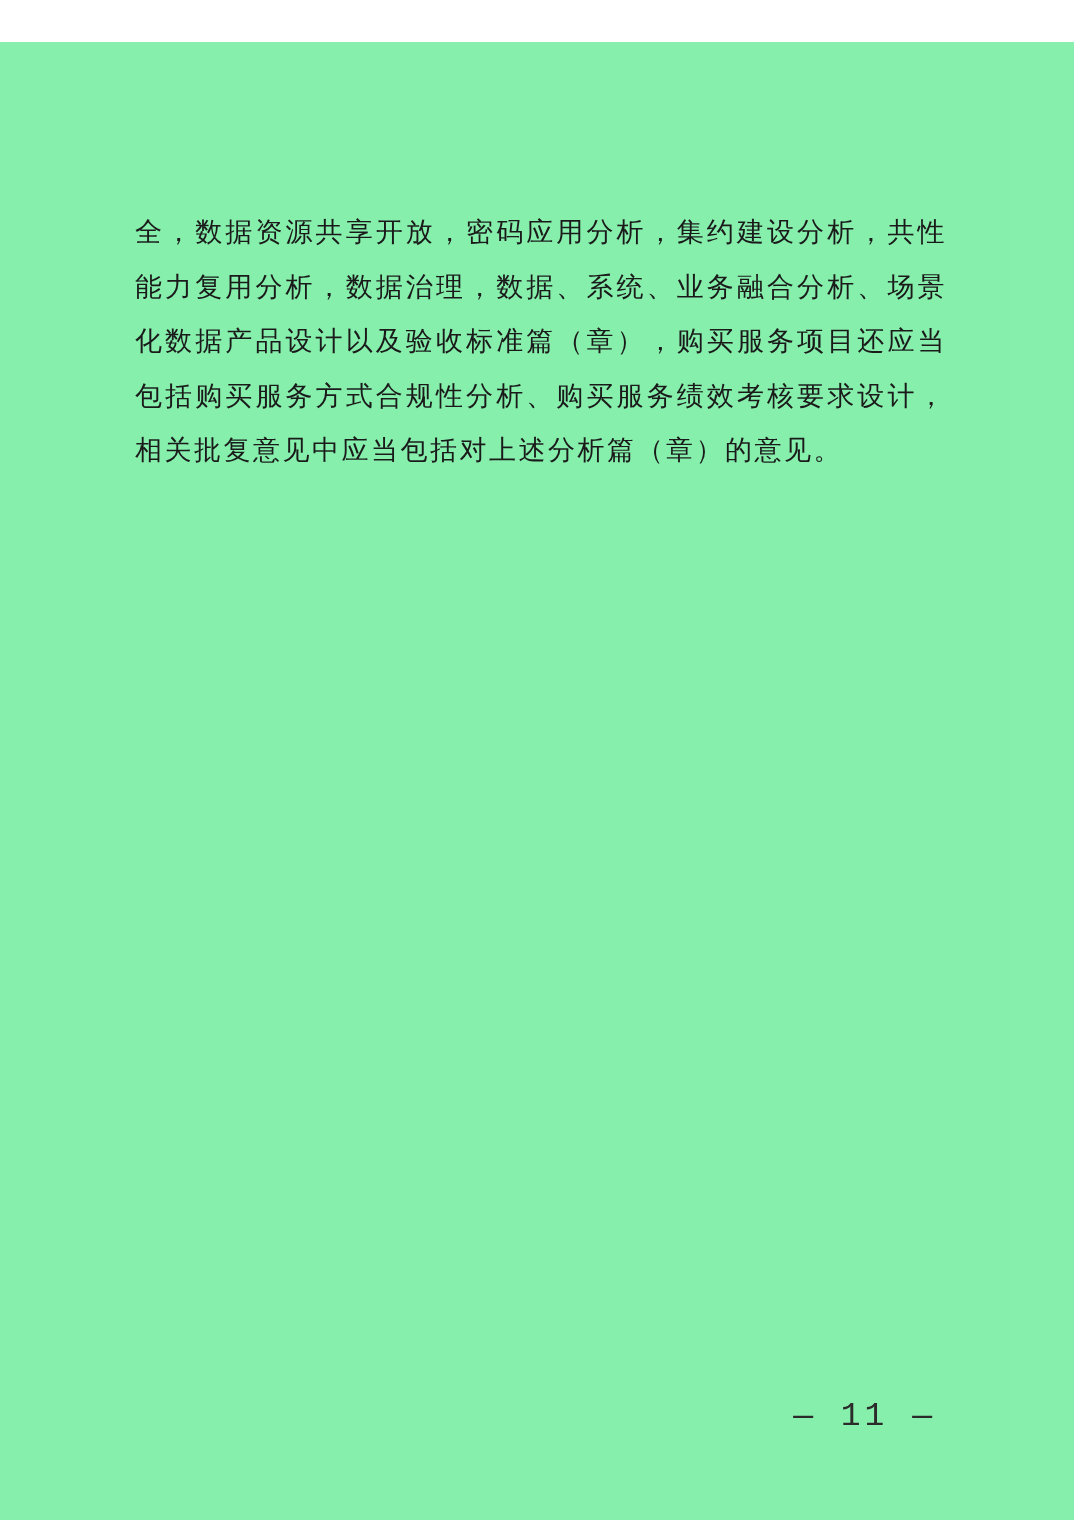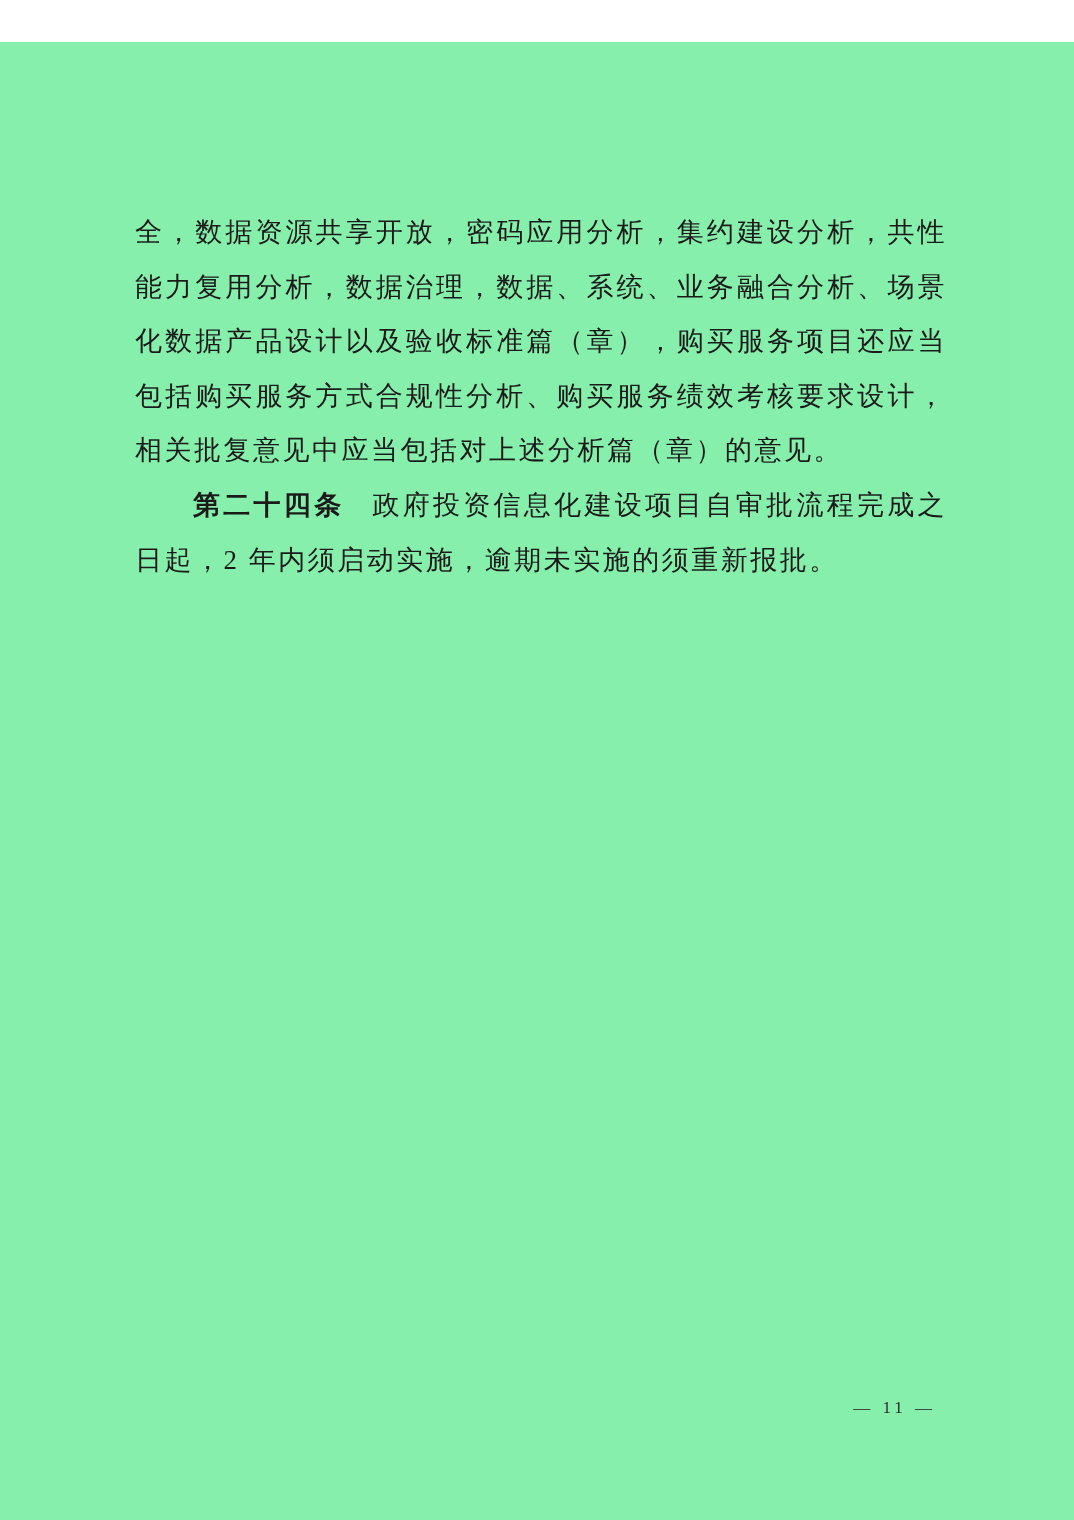--- a/index.html
+++ b/index.html
@@ -33,41 +33,38 @@
   .article-heading {
     font-weight: 700;
     font-family: "Liberation Sans", sans-serif;
     margin-right: 28px;
   }
   .article-heading:empty { display: none; margin-right: 0; }
   .page-number {
     position: absolute;
     top: 1356px;
     right: 138px;
-    font-size: 17px;
+    font-size: 33px;
     letter-spacing: 4px;
     color: #2b2b2b;
-    font-family: Liberation Serif, serif;
+    font-family: Liberation Mono, monospace;
     white-space: nowrap;
   }
 </style>
 </head>
 <body>
 
 <div class="page">
   <div class="content">
 
     <p class="para">
       <span>全，数据资源共享开放，密码应用分析，集约建设分析，共性能力复用分析，数据治理，数据、系统、业务融合分析、场景化数据产品设计以及验收标准篇（章），购买服务项目还应当包括购买服务方式合规性分析、购买服务绩效考核要求设计，相关批复意见中应当包括对上述分析篇（章）的意见。</span>
     </p>
 
 
 
 
-    <p class="para indent">
-      <span class="article-heading">第二十四条</span><span>政府投资信息化建设项目自审批流程完成之日起，2 年内须启动实施，逾期未实施的须重新报批。</span>
-    </p>
 
 
   </div>
 
   <div class="page-number">— 11 —</div>
 </div>
 
 </body></html>

